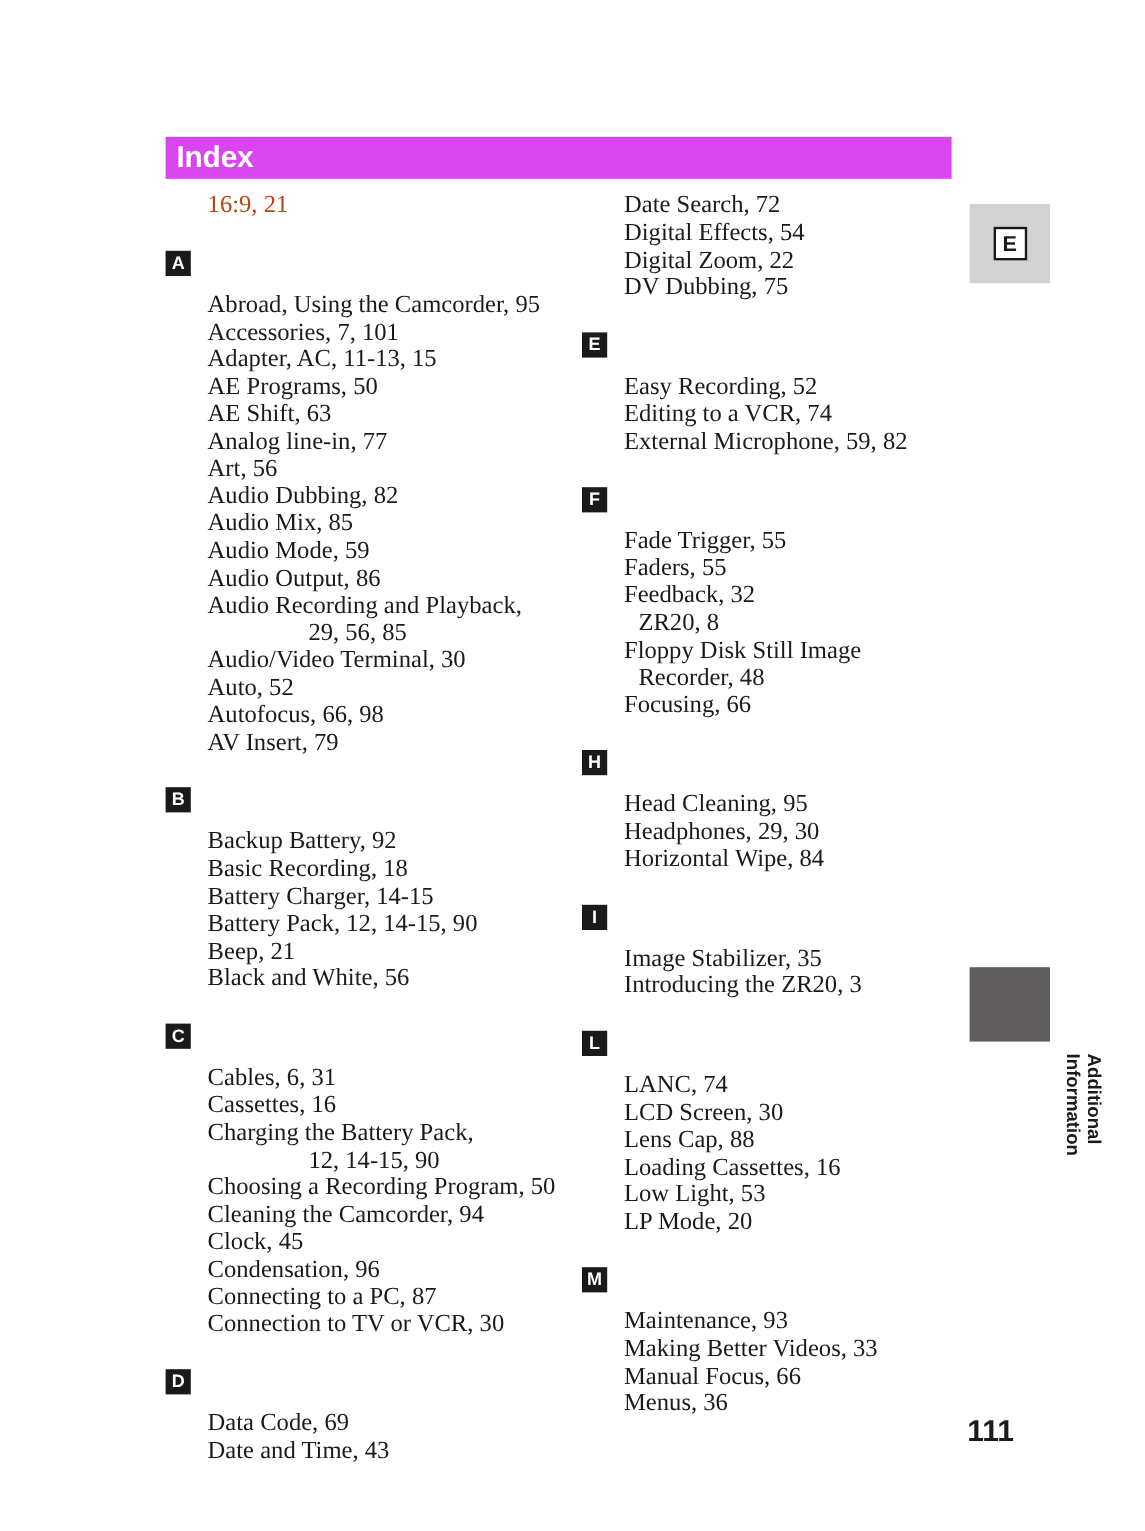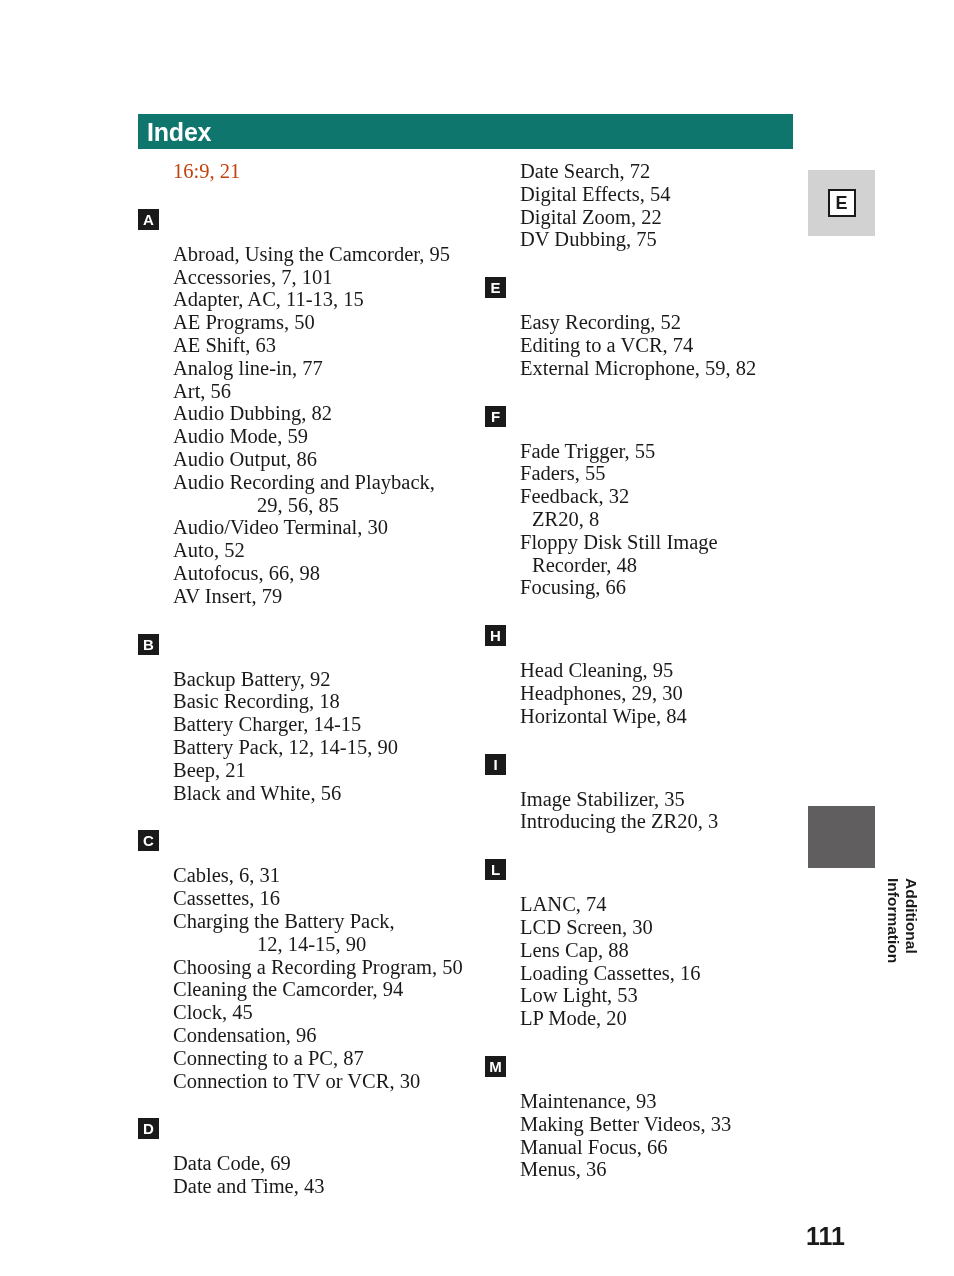--- a/index.html
+++ b/index.html
@@ -16,21 +16,21 @@
     font-family: "Liberation Serif", "DejaVu Serif", serif;
   }
 
   
   .index-header {
     position: absolute;
     left: 138px;
     top: 114px;
     width: 655px;
     height: 35px;
-    background: #0f766e;
+    background: #d946ef;
   }
   .index-header .title {
     position: absolute;
     left: 9px;
     top: 50%;
     transform: translateY(-50%);
     color: #ffffff;
     font-family: "Liberation Sans", "DejaVu Sans", sans-serif;
     font-weight: bold;
     font-size: 25px;
@@ -136,21 +136,21 @@
     line-height: 18px;
     color: #1a1a1a;
     writing-mode: vertical-rl;
     text-orientation: mixed;
     white-space: pre;
   }
 
   .page-number {
     position: absolute;
     left: 806px;
-    top: 1222px;
+    top: 1179px;
     font-family: "Liberation Sans", "DejaVu Sans", sans-serif;
     font-weight: bold;
     font-size: 25px;
     color: #1a1a1a;
   }
 </style>
 </head>
 <body>
 
 <div class="page">
@@ -166,20 +166,21 @@
           <div class="letter-badge">A</div>
           <ul class="entries">
             <li>Abroad, Using the Camcorder, 95</li>
             <li>Accessories, 7, 101</li>
             <li>Adapter, AC, 11-13, 15</li>
             <li>AE Programs, 50</li>
             <li>AE Shift, 63</li>
             <li>Analog line-in, 77</li>
             <li>Art, 56</li>
             <li>Audio Dubbing, 82</li>
+            <li>Audio Mix, 85</li>
             <li>Audio Mode, 59</li>
             <li>Audio Output, 86</li>
             <li>Audio Recording and Playback,</li>
             <li class="cont-big">29, 56, 85</li>
             <li>Audio/Video Terminal, 30</li>
             <li>Auto, 52</li>
             <li>Autofocus, 66, 98</li>
             <li>AV Insert, 79</li>
           </ul>
           <div class="gap-after-section"></div>

